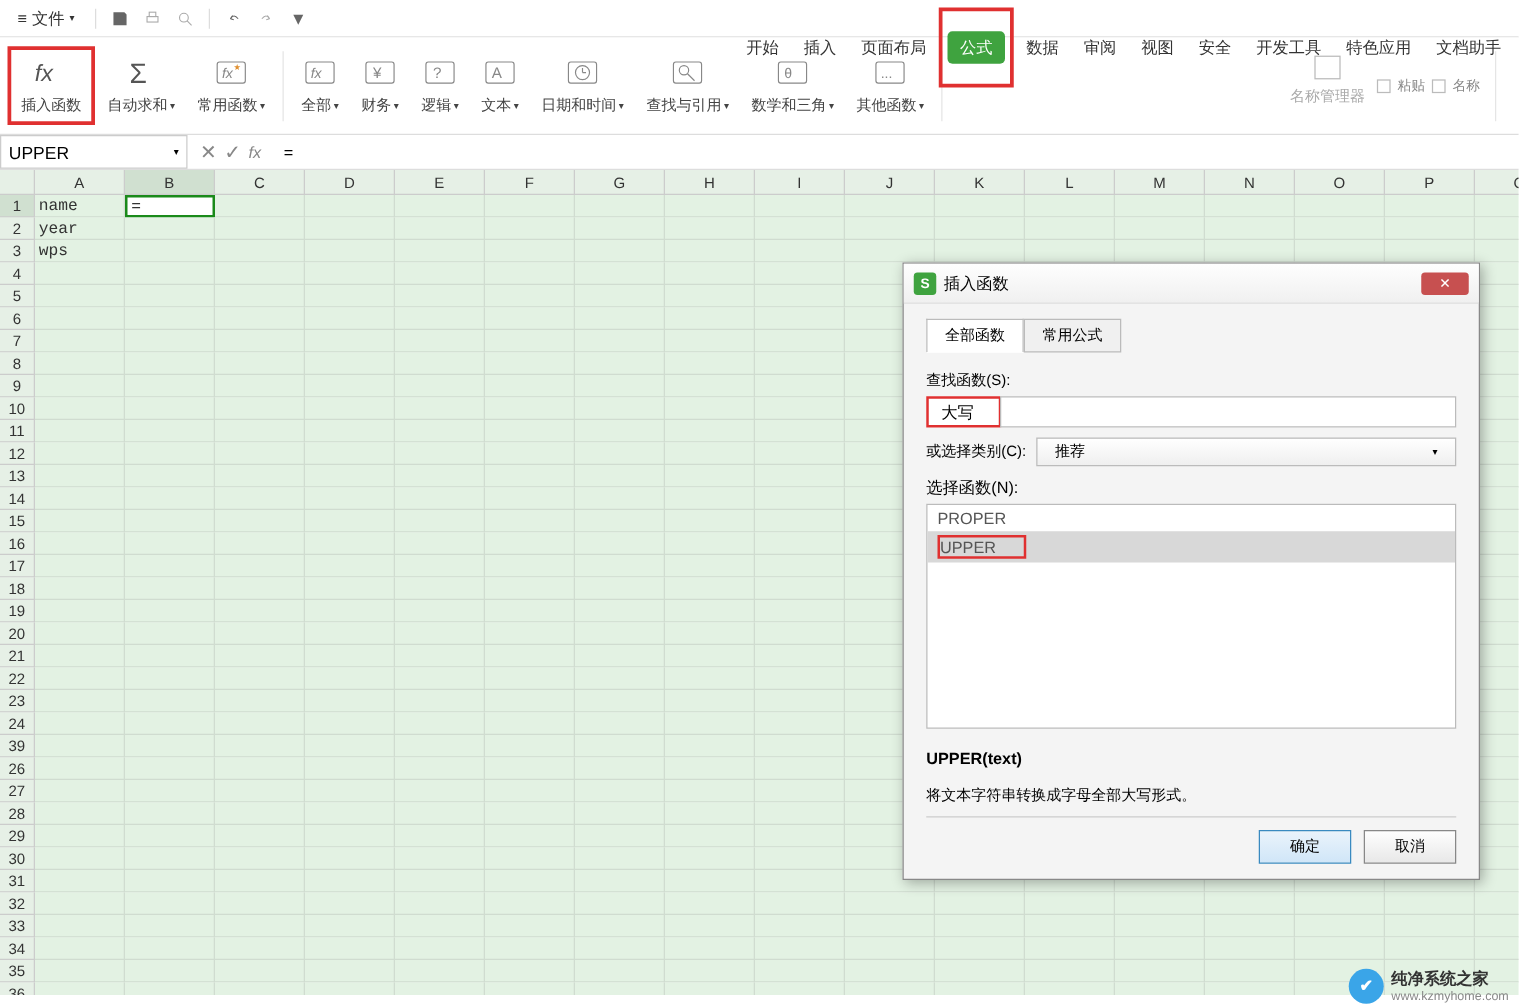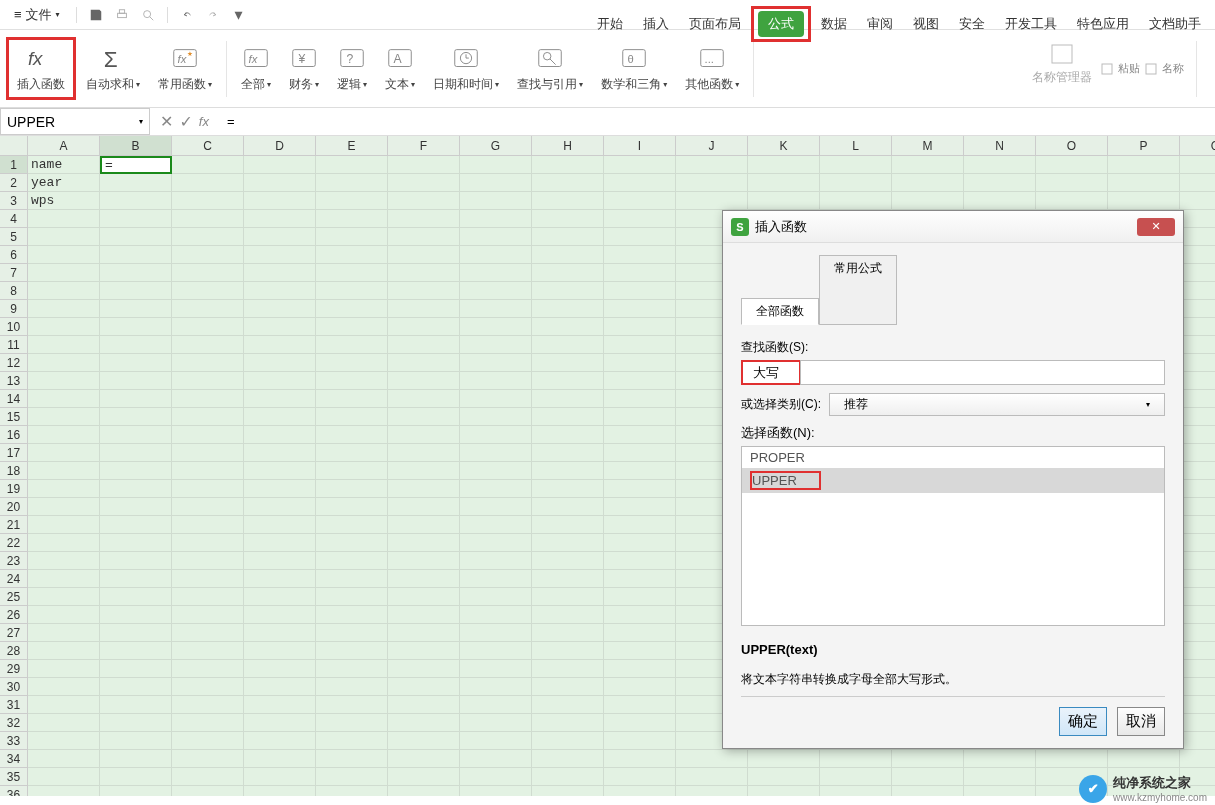--- a/index.html
+++ b/index.html
@@ -46,35 +46,35 @@
 .cell.active { border: 2px solid #1a8a1a; background: #fff; }
 
 .dialog { position: absolute; left: 722px; top: 210px; width: 462px; background: #f4f4f4; border: 1px solid #888; box-shadow: 2px 2px 10px rgba(0,0,0,0.3); font-size: 13px; }
 .dlg-title { height: 32px; background: linear-gradient(#fefefe,#f0f0f0); display: flex; align-items: center; justify-content: space-between; padding: 0 8px; border-bottom: 1px solid #ddd; }
 .dlg-title-left { display: flex; align-items: center; gap: 6px; }
 .dlg-logo { width: 18px; height: 18px; background: #3fa33f; border-radius: 3px; display: flex; align-items: center; justify-content: center; color: #fff; font-size: 11px; font-weight: bold; }
 .dlg-close { background: #c75050; color: #fff; border-radius: 3px; width: 38px; height: 18px; display: flex; align-items: center; justify-content: center; font-size: 11px; }
 .dlg-body { padding: 12px 18px; }
 .dlg-tabs { display: flex; margin-bottom: 14px; }
 .dlg-tab { padding: 4px 14px; border: 1px solid #bbb; background: #f0f0f0; font-size: 12px; cursor: pointer; }
-.dlg-tab.active { background: #fff; border-bottom: 1px solid #fff; position: relative; z-index: 1; margin-top: 43px; }
+.dlg-tab.active { background: #fff; border-bottom: 1px solid #fff; position: relative; z-index: 1; }
 .dlg-row { display: flex; align-items: center; gap: 8px; margin-bottom: 8px; }
 .dlg-row label { font-size: 12px; }
 .search-box { flex: 1; border: 1px solid #bbb; padding: 3px 10px; background: #fff; font-size: 13px; }
 .search-highlight { border: 2px solid #e03030!important; }
 .select-box { flex: 1; border: 1px solid #bbb; background: linear-gradient(#fff,#efefef); padding: 2px 14px; display: flex; justify-content: space-between; align-items: center; font-size: 12px; }
 .fn-list { border: 1px solid #bbb; background: #fff; height: 180px; overflow: auto; margin-top: 4px; margin-bottom: 16px; }
 .fn-item { padding: 3px 8px; font-size: 13px; color: #555; }
 .fn-item.selected { background: #d8d8d8; }
 .fn-highlight { border: 2px solid #e03030; display: inline-block; padding: 0 22px 0 0; }
 .fn-desc { font-size: 12px; margin-bottom: 8px; }
 .fn-sig { font-weight: bold; margin-bottom: 14px; font-size: 13px; }
 .dlg-hr { border: none; border-top: 1px solid #ccc; margin-bottom: 10px; }
 .dlg-buttons { display: flex; justify-content: flex-end; gap: 10px; }
-.btn { padding: 4px 8px; border: 1px solid #888; background: linear-gradient(#fefefe,#e8e8e8); font-size: 15px; cursor: pointer; }
+.btn { padding: 4px 24px; border: 1px solid #888; background: linear-gradient(#fefefe,#e8e8e8); font-size: 12px; cursor: pointer; }
 .btn.primary { border: 1px solid #3a8ac0; background: linear-gradient(#eaf3fb,#d0e6f8); }
 
 .watermark { position: absolute; right: 8px; bottom: 2px; display: flex; align-items: center; gap: 6px; font-size: 13px; color: #333; }
 .watermark .logo-c { width: 28px; height: 28px; border-radius: 50%; background: #3aa5e8; display: flex; align-items: center; justify-content: center; color: #fff; font-weight: bold; }
 .watermark .sub { font-size: 10px; color: #888; }
 </style>
 </head>
 <body>
 
 <div class="topbar">
@@ -113,21 +113,21 @@
         <path d="M11 8 Q8 3 4 8" fill="none" stroke="#aaa"></path>
         <path d="M11 8l-2-3M11 8l-3 1" stroke="#aaa"></path>
       </svg>
     </span>
   <span class="qat-icon">▾</span>
 
   <div class="tabs" id="tabs">
       <div class="tab">开始</div>
       <div class="tab">插入</div>
       <div class="tab">页面布局</div>
-      <span class="tab-highlight" style="padding: 2px 4px;">
+      <span class="tab-highlight" style="padding: 16px 4px;">
         <div class="tab active">公式</div>
       </span>
       <div class="tab">数据</div>
       <div class="tab">审阅</div>
       <div class="tab">视图</div>
       <div class="tab">安全</div>
       <div class="tab">开发工具</div>
       <div class="tab">特色应用</div>
       <div class="tab">文档助手</div>
     </div>
@@ -325,21 +325,21 @@
       <div class="row-h">15</div>
       <div class="row-h">16</div>
       <div class="row-h">17</div>
       <div class="row-h">18</div>
       <div class="row-h">19</div>
       <div class="row-h">20</div>
       <div class="row-h">21</div>
       <div class="row-h">22</div>
       <div class="row-h">23</div>
       <div class="row-h">24</div>
-      <div class="row-h">25</div>
+      <div class="row-h">39</div>
       <div class="row-h">26</div>
       <div class="row-h">27</div>
       <div class="row-h">28</div>
       <div class="row-h">29</div>
       <div class="row-h">30</div>
       <div class="row-h">31</div>
       <div class="row-h">32</div>
       <div class="row-h">33</div>
       <div class="row-h">34</div>
       <div class="row-h">35</div>

